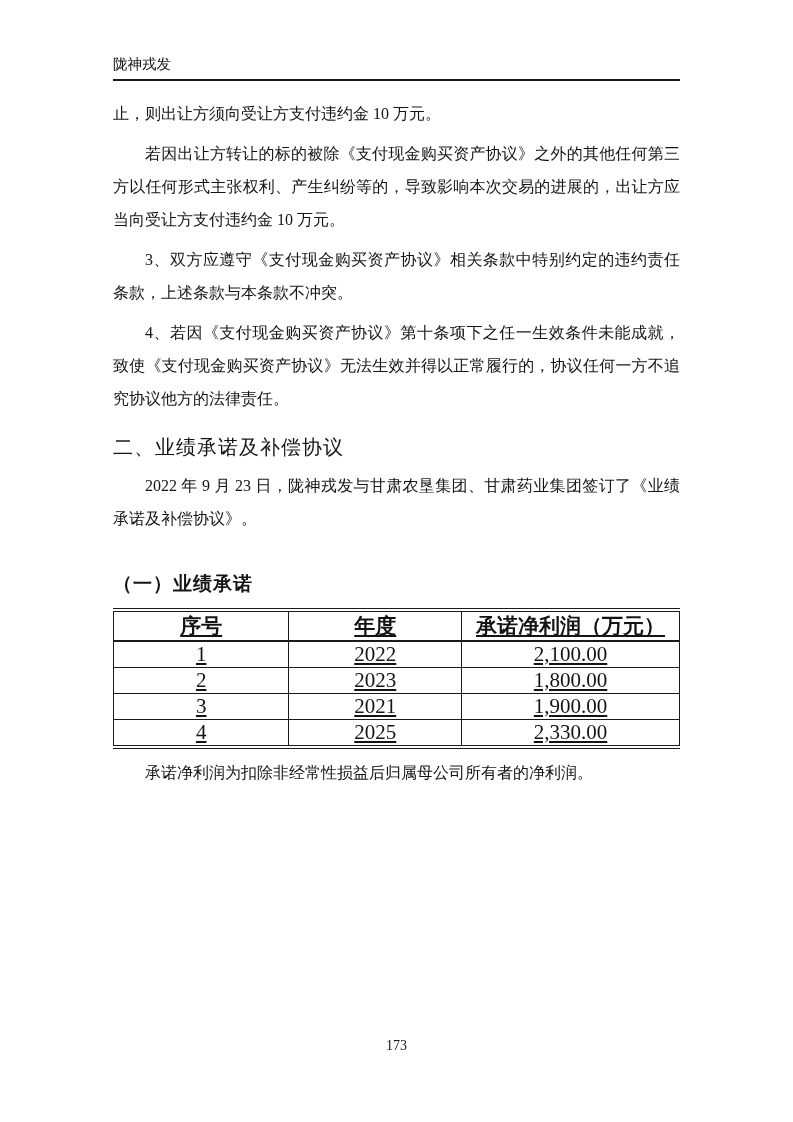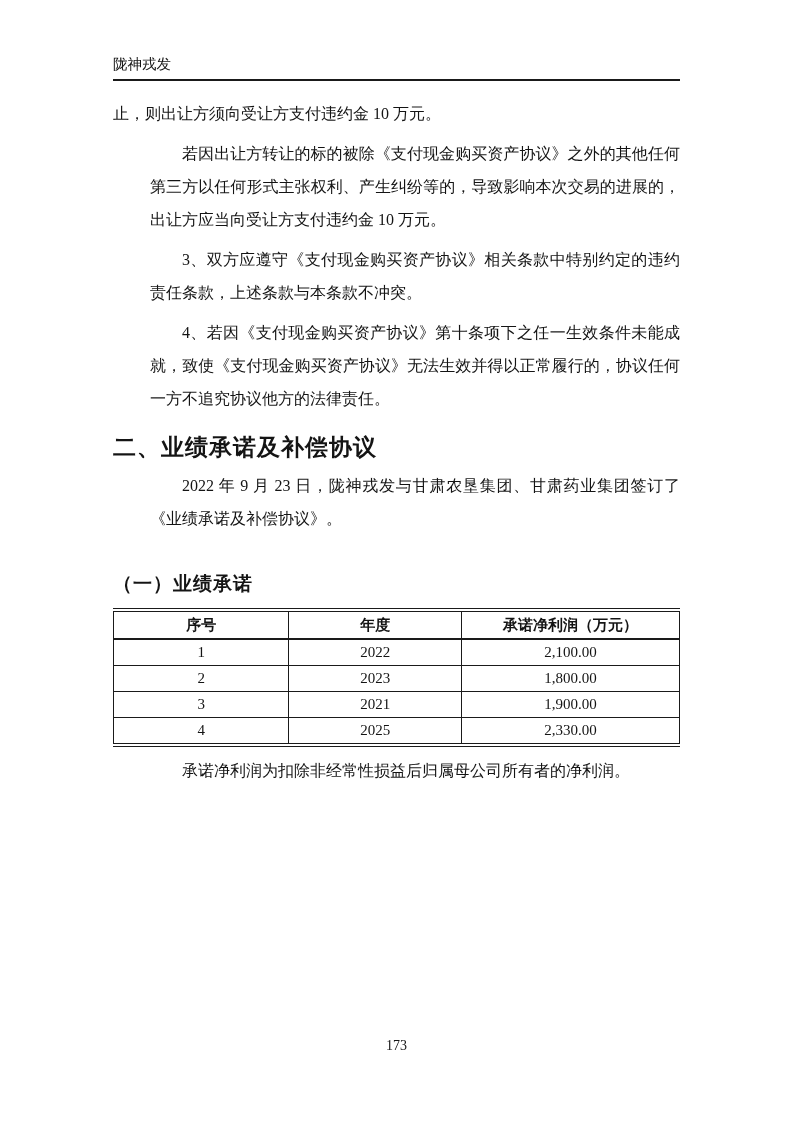--- a/index.html
+++ b/index.html
@@ -30,27 +30,27 @@
     font-size: 14.5px;
     line-height: 19px;
   }
   
   .body-text {
     font-size: 16px;
     line-height: 33px;
     text-align: justify;
     margin: 7px 0;
   }
-  .indent { text-indent: 2em; margin-left: 37px; }
+  .indent { text-indent: 2em; }
   .first-para { margin-top: 16px; }
   
   .h-level1 {
     font-family: "Liberation Sans", "DejaVu Sans", sans-serif;
-    font-weight: bold;
-    font-size: 23px;
+    font-weight: normal;
+    font-size: 20px;
     line-height: 30px;
     margin: 17px 0 0 0;
     letter-spacing: 1px;
   }
   .h-level2 {
     font-family: "Liberation Sans", "DejaVu Sans", sans-serif;
     font-weight: bold;
     font-size: 19px;
     line-height: 28px;
     margin: 35px 0 10px 0;
@@ -58,21 +58,22 @@
   }
   
   table.commit-table {
     width: 100%;
     border-collapse: collapse;
     margin-top: 8px;
     border-top: 4px double #1a1a1a;
     border-bottom: 4px double #1a1a1a;
     border-left: 1px solid #1a1a1a;
     border-right: 1px solid #1a1a1a;
-    font-size: 15px;
+    font-size: 21px;
+    text-decoration: underline;
   }
   table.commit-table th {
     font-family: "Liberation Sans", "DejaVu Sans", sans-serif;
     font-weight: bold;
     text-align: center;
     height: 26px;
     border-bottom: 2px solid #1a1a1a;
     border-left: 1px solid #1a1a1a;
     border-right: 1px solid #1a1a1a;
     padding: 0;

